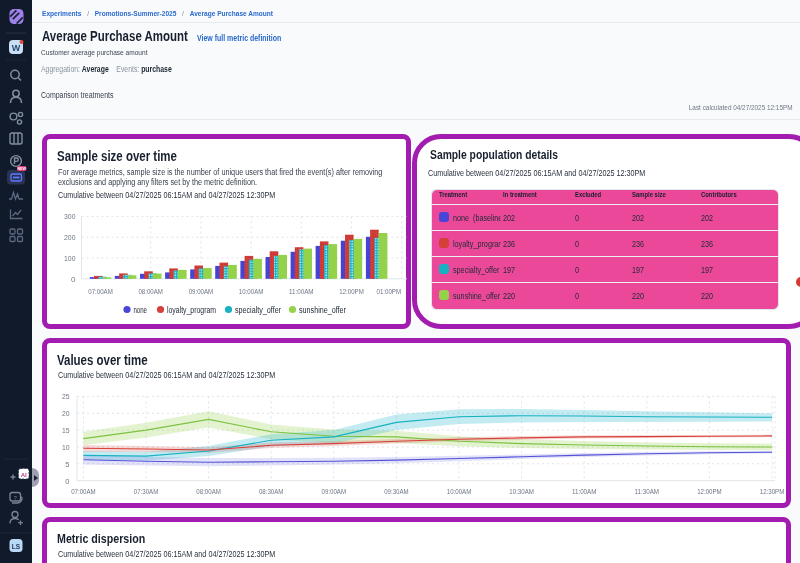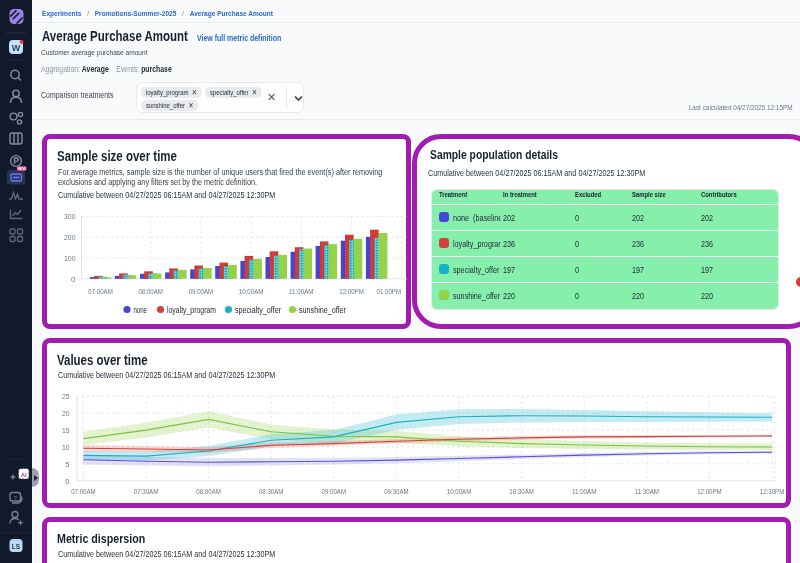--- a/index.html
+++ b/index.html
@@ -36,21 +36,21 @@
 .desc { position:absolute; left:10.5px; top:27.5px; font-size:8.9px; line-height:10.2px; color:#39424f;
   width:405px; transform:scaleX(0.82); transform-origin:0 0; }
 .cum { position:absolute; left:10.5px; font-size:8.8px; color:#2a323e;
   transform:scaleX(0.82); transform-origin:0 0; white-space:nowrap; }
 .gl { stroke:#e0e3e8; stroke-width:1; stroke-dasharray:2 3; }
 .axl { stroke:#e2e5e9; stroke-width:1; }
 .ylab { font-size:8px; fill:#6e7785; }
 .xlab { font-size:8px; fill:#6e7785; }
 .leg { font-size:8.5px; fill:#222b38; }
 .tablewrap { position:absolute; left:14px; top:50px; width:348px; border:1px solid #e4e7ec;
-  border-radius:6px; overflow:hidden; background:#86efac; }
+  border-radius:6px; overflow:hidden; background:#ec4899; }
 table.pop { width:100%; border-collapse:collapse; color:#222b38; table-layout:fixed; }
 table.pop th { font-size:7.2px; line-height:7px; color:#17202e; text-align:left; font-weight:bold; padding:0.5px 0 6.5px; }
 table.pop td { padding:0; height:26px; border-top:1px solid #edeff2; font-size:8.8px; }
 table.pop th:first-child, table.pop td:first-child { padding-left:7px; white-space:nowrap; }
 table.pop .sx { display:inline-block; }
 .chip { display:inline-block; width:10px; height:10px; border-radius:3px; margin-right:4px; vertical-align:-2px; }
 .tname { display:inline-block; width:57.5px; overflow:hidden; white-space:nowrap; vertical-align:middle; }
 .handle { position:absolute; left:32px; top:468px; width:7px; height:19px; background:#a09fb2;
   border-radius:0 8px 8px 0; z-index:6; }
 .handle:after { content:''; position:absolute; left:2px; top:6.5px; border-left:4px solid #1c2536;
@@ -138,30 +138,20 @@
 <div class="handle"></div>
 <div class="reddot"></div>
 <div class="main">
   <div class="crumbs sx">Experiments<span class="sep">/</span>Promotions-Summer-2025<span class="sep">/</span>Average Purchase Amount</div>
   <div class="hdrline"></div>
   <h1 class="sx">Average Purchase Amount</h1>
   <div class="mlink sx">View full metric definition</div>
   <div class="subtitle sx">Customer average purchase amount</div>
   <div class="aggrow sx">Aggregation: <b>Average</b> &nbsp;&nbsp;&nbsp;Events: <b>purchase</b></div>
   <div class="comp-label sx">Comparison treatments</div>
-  <div class="selbox">
-    <span class="pill" style="left:4px;top:3.5px;">loyalty_program<span class="x">✕</span></span>
-    <span class="pill" style="left:68px;top:3.5px;">specialty_offer<span class="x">✕</span></span>
-    <span class="pill" style="left:4px;top:17px;">sunshine_offer<span class="x">✕</span></span>
-    <span class="selx">✕</span>
-    <span class="selsep"></span>
-    <svg class="selchev" width="11" height="11" viewBox="0 0 11 11">
-        <path d="M2 3.5 L5.5 7 L9 3.5" stroke="#39424f" stroke-width="1.7" fill="none"></path>
-      </svg>
-  </div>
   <div class="lastcalc sxr">Last calculated 04/27/2025 12:15PM</div>
   <div class="divider"></div>
 
   <div class="card" id="c1" style="left:10px;top:134px;width:369px;height:195px;">
     <h2 style="font-size:14px;">Sample size over time</h2>
     <div class="desc">For average metrics, sample size is the number of unique users that fired the event(s) after removing<br>exclusions and applying any filters set by the metric definition.</div>
     <div class="cum" style="top:50.5px;">Cumulative between 04/27/2025 06:15AM and 04/27/2025 12:30PM</div>
     <svg class="abs" style="left:0;top:0" width="369" height="195" viewBox="0 0 369 195">
 <defs>
 <pattern id="pblue" width="2.6" height="2.6" patternUnits="userSpaceOnUse">

